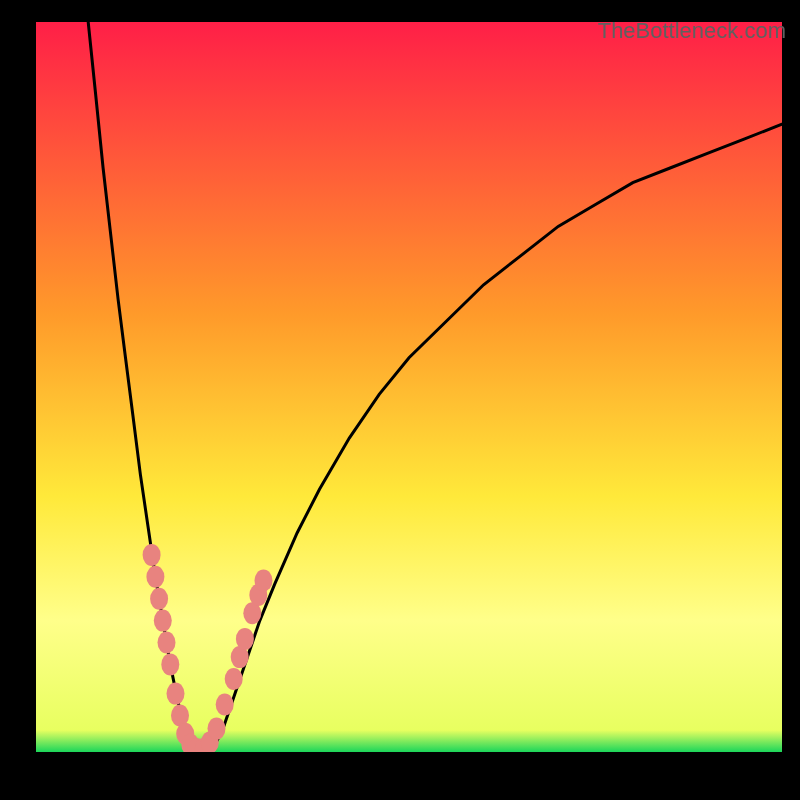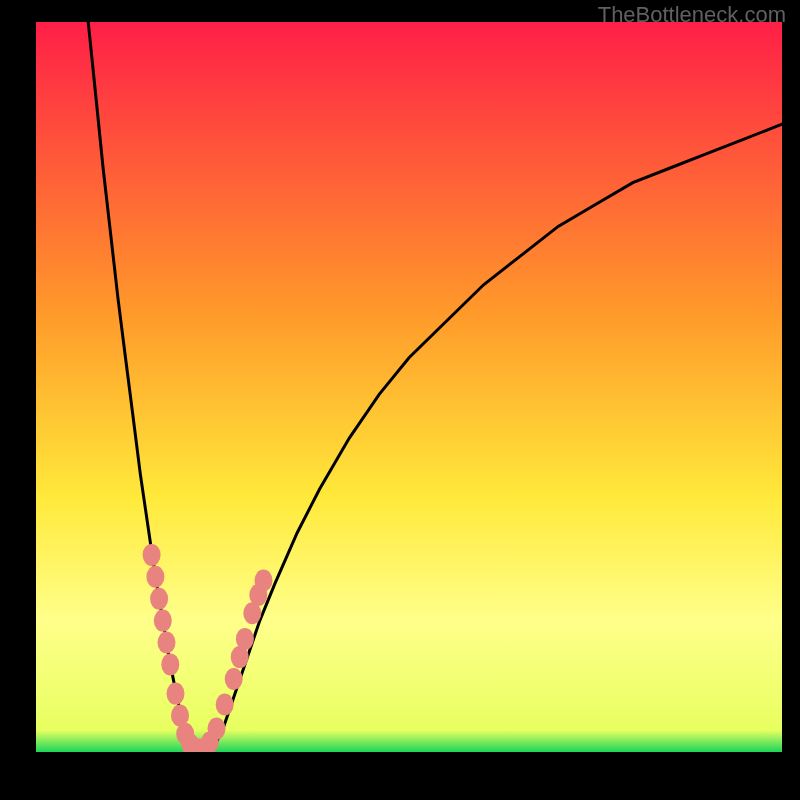--- a/index.html
+++ b/index.html
@@ -21,21 +21,21 @@
   }
   .plot {
     position: absolute;
     left: 0;
     top: 0;
     width: 746px;
     height: 730px;
   }
   .watermark {
     position: absolute;
-    top: 2px;
+    top: 18px;
     right: 14px;
     color: #606060;
     font-size: 22px;
     font-weight: 500;
     letter-spacing: 0px;
   }
 </style>
 </head>
 <body>
 

